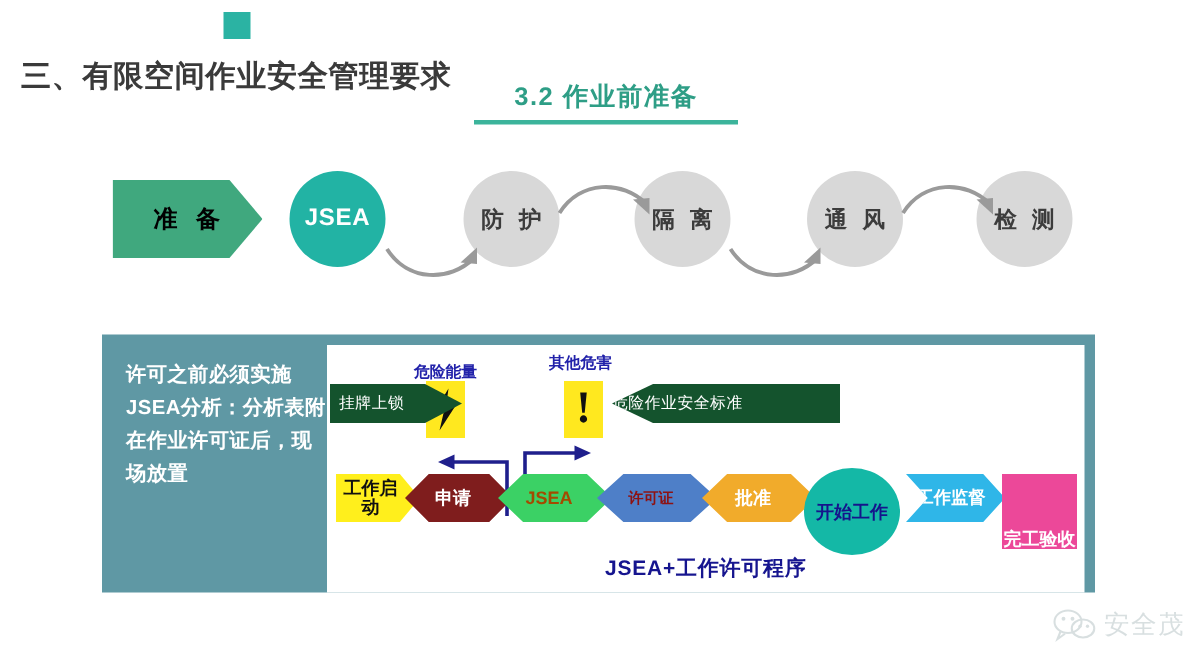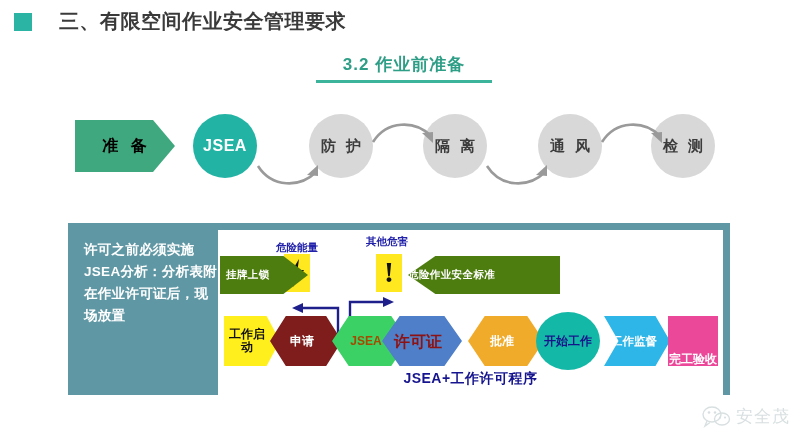--- a/index.html
+++ b/index.html
@@ -16,21 +16,22 @@
     color: #333;
   }
 
   
   .slide-title {
     position: absolute;
     left: 14px;
     top: 8px;
     display: flex;
     align-items: center;
-    gap: 27px;
+    gap: 11px;
+    flex-direction: column;
   }
   .title-bullet {
     width: 18px;
     height: 18px;
     background: #2bb3a3;
     flex: 0 0 auto;
   }
   .title-text {
     font-size: 20px;
     font-weight: bold;
@@ -186,25 +187,25 @@
     font-size: 30px;
     font-weight: bold;
     line-height: 1;
     font-family: "Liberation Serif", serif;
     transform: translateY(-1px);
   }
 
   .side-arrow {
     position: absolute;
     top: 26px;
-    height: 38px;
-    background: #4d7c0f;
+    height: 26px;
+    background: #14532d;
     color: #ffffff;
     font-size: 10.5px;
-    font-weight: bold;
+    font-weight: normal;
     display: flex;
     align-items: center;
     letter-spacing: 0.4px;
     white-space: nowrap;
   }
   .side-arrow.left-src {
     left: 2px;
     width: 88px;
     clip-path: polygon(0 0, 72% 0, 100% 50%, 72% 100%, 0 100%);
     justify-content: flex-start;
@@ -226,21 +227,21 @@
     top: 44px;
     width: 126px;
     height: 72px;
   }
 
   
   .chain { position: absolute; left: 0; top: 86px; width: 505px; height: 52px; }
   .chev {
     position: absolute;
     top: 0;
-    height: 50px;
+    height: 32px;
     display: flex;
     align-items: center;
     justify-content: center;
     font-size: 11px;
     font-weight: bold;
     text-align: center;
     line-height: 13px;
     box-sizing: border-box;
   }
   .chev.start {
@@ -256,24 +257,24 @@
     clip-path: polygon(0 0, 78% 0, 100% 50%, 78% 100%, 22% 100%, 0 50%, 22% 0);
     padding-right: 8px; font-size: 12px;
   }
   .chev.c3 {
     left: 114px; width: 76px;
     background: #3bd165; color: #a34b00;
     clip-path: polygon(0 0, 78% 0, 100% 50%, 78% 100%, 22% 100%, 0 50%, 22% 0);
     padding-right: 8px; font-size: 12px;
   }
   .chev.c4 {
-    left: 164px; width: 80px;
+    left: 180px; width: 80px;
     background: #4e7fc8; color: #8e1212;
     clip-path: polygon(0 0, 78% 0, 100% 50%, 78% 100%, 22% 100%, 0 50%, 22% 0);
-    padding-right: 8px; font-size: 16px;
+    padding-right: 8px; font-size: 10px;
   }
   .chev.c5 {
     left: 250px; width: 76px;
     background: #f1ab2b; color: #ffffff;
     clip-path: polygon(0 0, 78% 0, 100% 50%, 78% 100%, 22% 100%, 0 50%, 22% 0);
     padding-right: 8px; font-size: 12px;
   }
   .ellipse-node {
     position: absolute;
     left: 318px; top: -4px;

